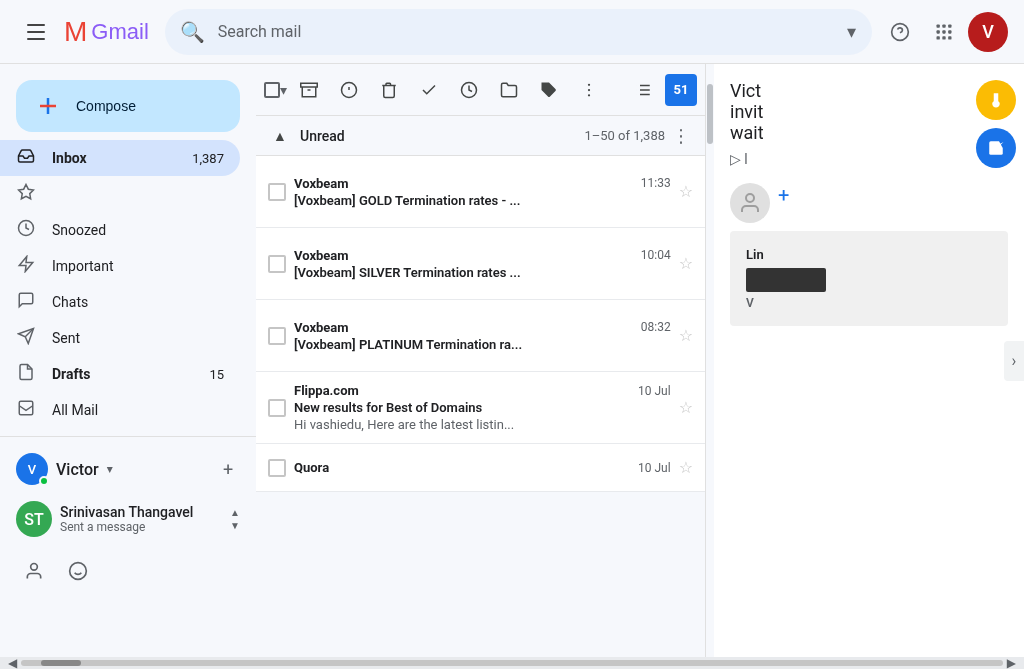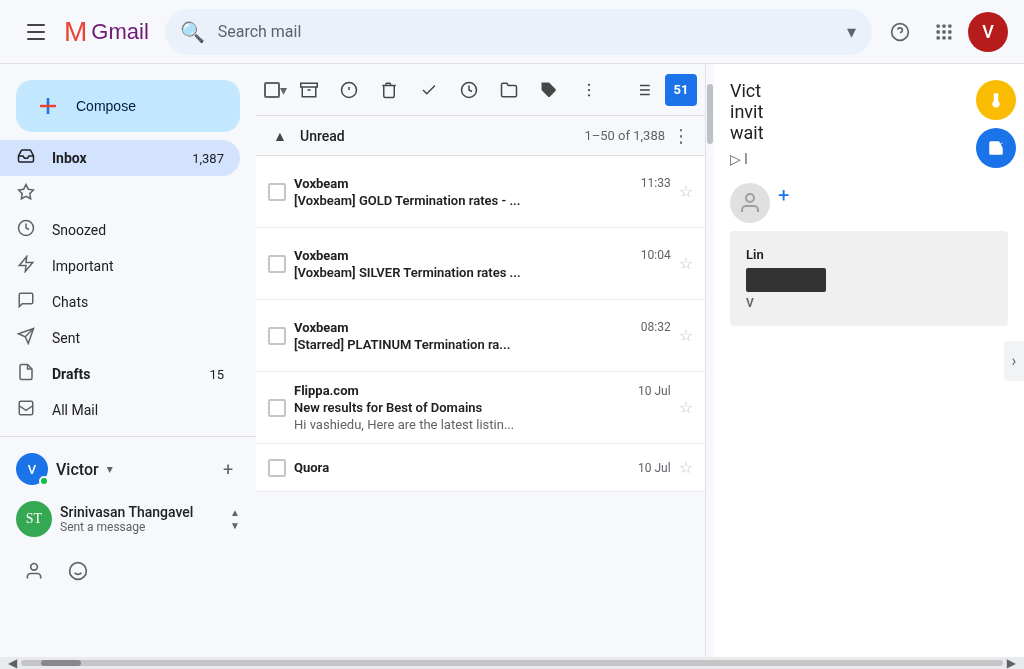--- a/index.html
+++ b/index.html
@@ -35,21 +35,21 @@
 
     .gmail-logo {
       display: flex; align-items: center; gap: 4px;
       margin-right: 8px;
     }
     .gmail-m {
       font-size: 28px; font-weight: 400; color: #EA4335;
       font-family: 'Product Sans', Arial, sans-serif;
     }
     .gmail-text {
-      font-size: 22px; color: #701a75;
+      font-size: 22px; color: #8b5cf6;
       font-family: 'Product Sans', Arial, sans-serif;
       font-weight: 400;
     }
 
     .search-bar {
       flex: 1;
       max-width: 720px;
       background: #eaf1fb;
       border-radius: 24px;
       height: 46px;
@@ -174,21 +174,21 @@
       display: flex;
       align-items: center;
       padding: 8px 16px;
       gap: 8px;
       cursor: pointer;
     }
     .chat-avatar {
       width: 36px; height: 36px; border-radius: 50%;
       background: #34a853;
       display: flex; align-items: center; justify-content: center;
-      color: white; font-size: 14px; font-weight: 500; font-family: Liberation Serif, serif;
+      color: white; font-size: 16px; font-weight: 500;
     }
     .chat-info { flex: 1; }
     .chat-name { font-size: 14px; font-weight: 500; color: #202124; }
     .chat-status { font-size: 12px; color: #5f6368; }
     .chat-nav-arrows {
       display: flex; flex-direction: column; gap: 2px;
     }
     .chat-nav-arrows span { font-size: 10px; color: #5f6368; cursor: pointer; }
 
     .sidebar-footer-icons {
@@ -683,21 +683,21 @@
         <span class="star-btn">☆</span>
       </div>
 
       <div class="email-row">
         <div class="email-cb"></div>
         <div class="email-content">
           <div class="email-meta">
             <span class="email-sender">Voxbeam</span>
             <span class="email-time">08:32</span>
           </div>
-          <span class="email-subject">[Starred] PLATINUM Termination ra...</span>
+          <span class="email-subject">[Voxbeam] PLATINUM Termination ra...</span>
         </div>
         <span class="star-btn">☆</span>
       </div>
 
       <div class="email-row">
         <div class="email-cb"></div>
         <div class="email-content">
           <div class="email-meta">
             <span class="email-sender">Flippa.com</span>
             <span class="email-time">10 Jul</span>

